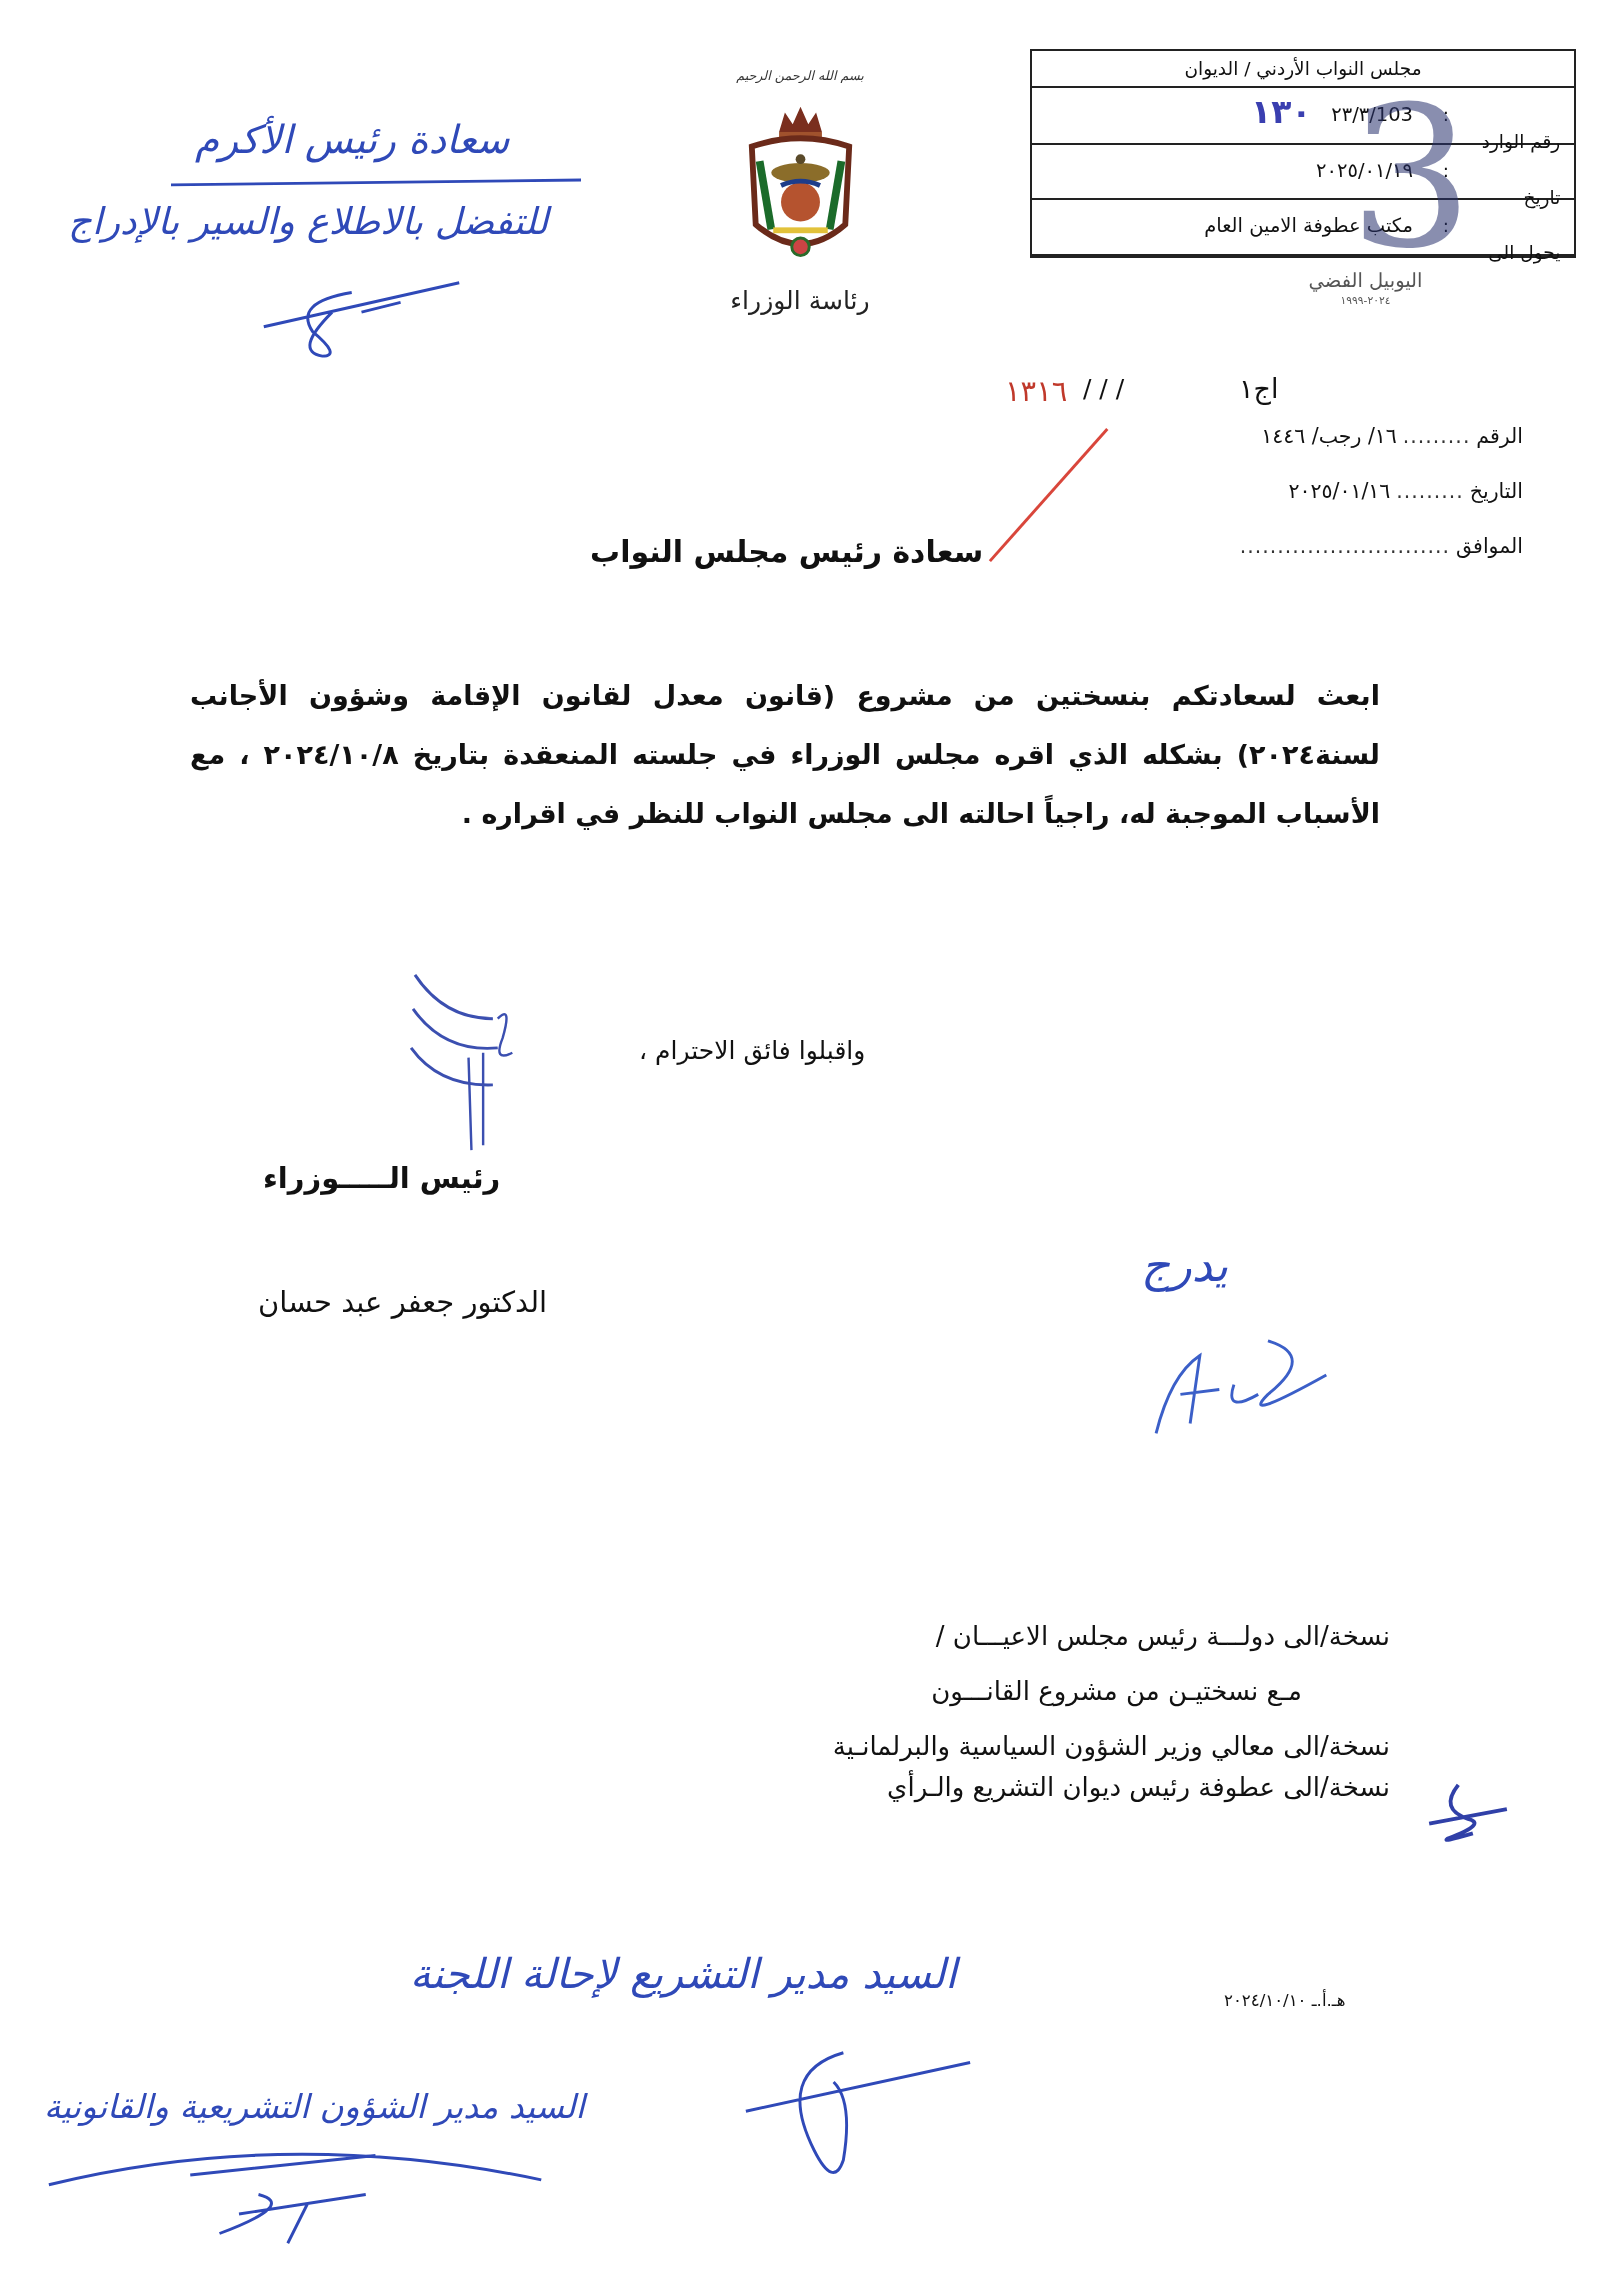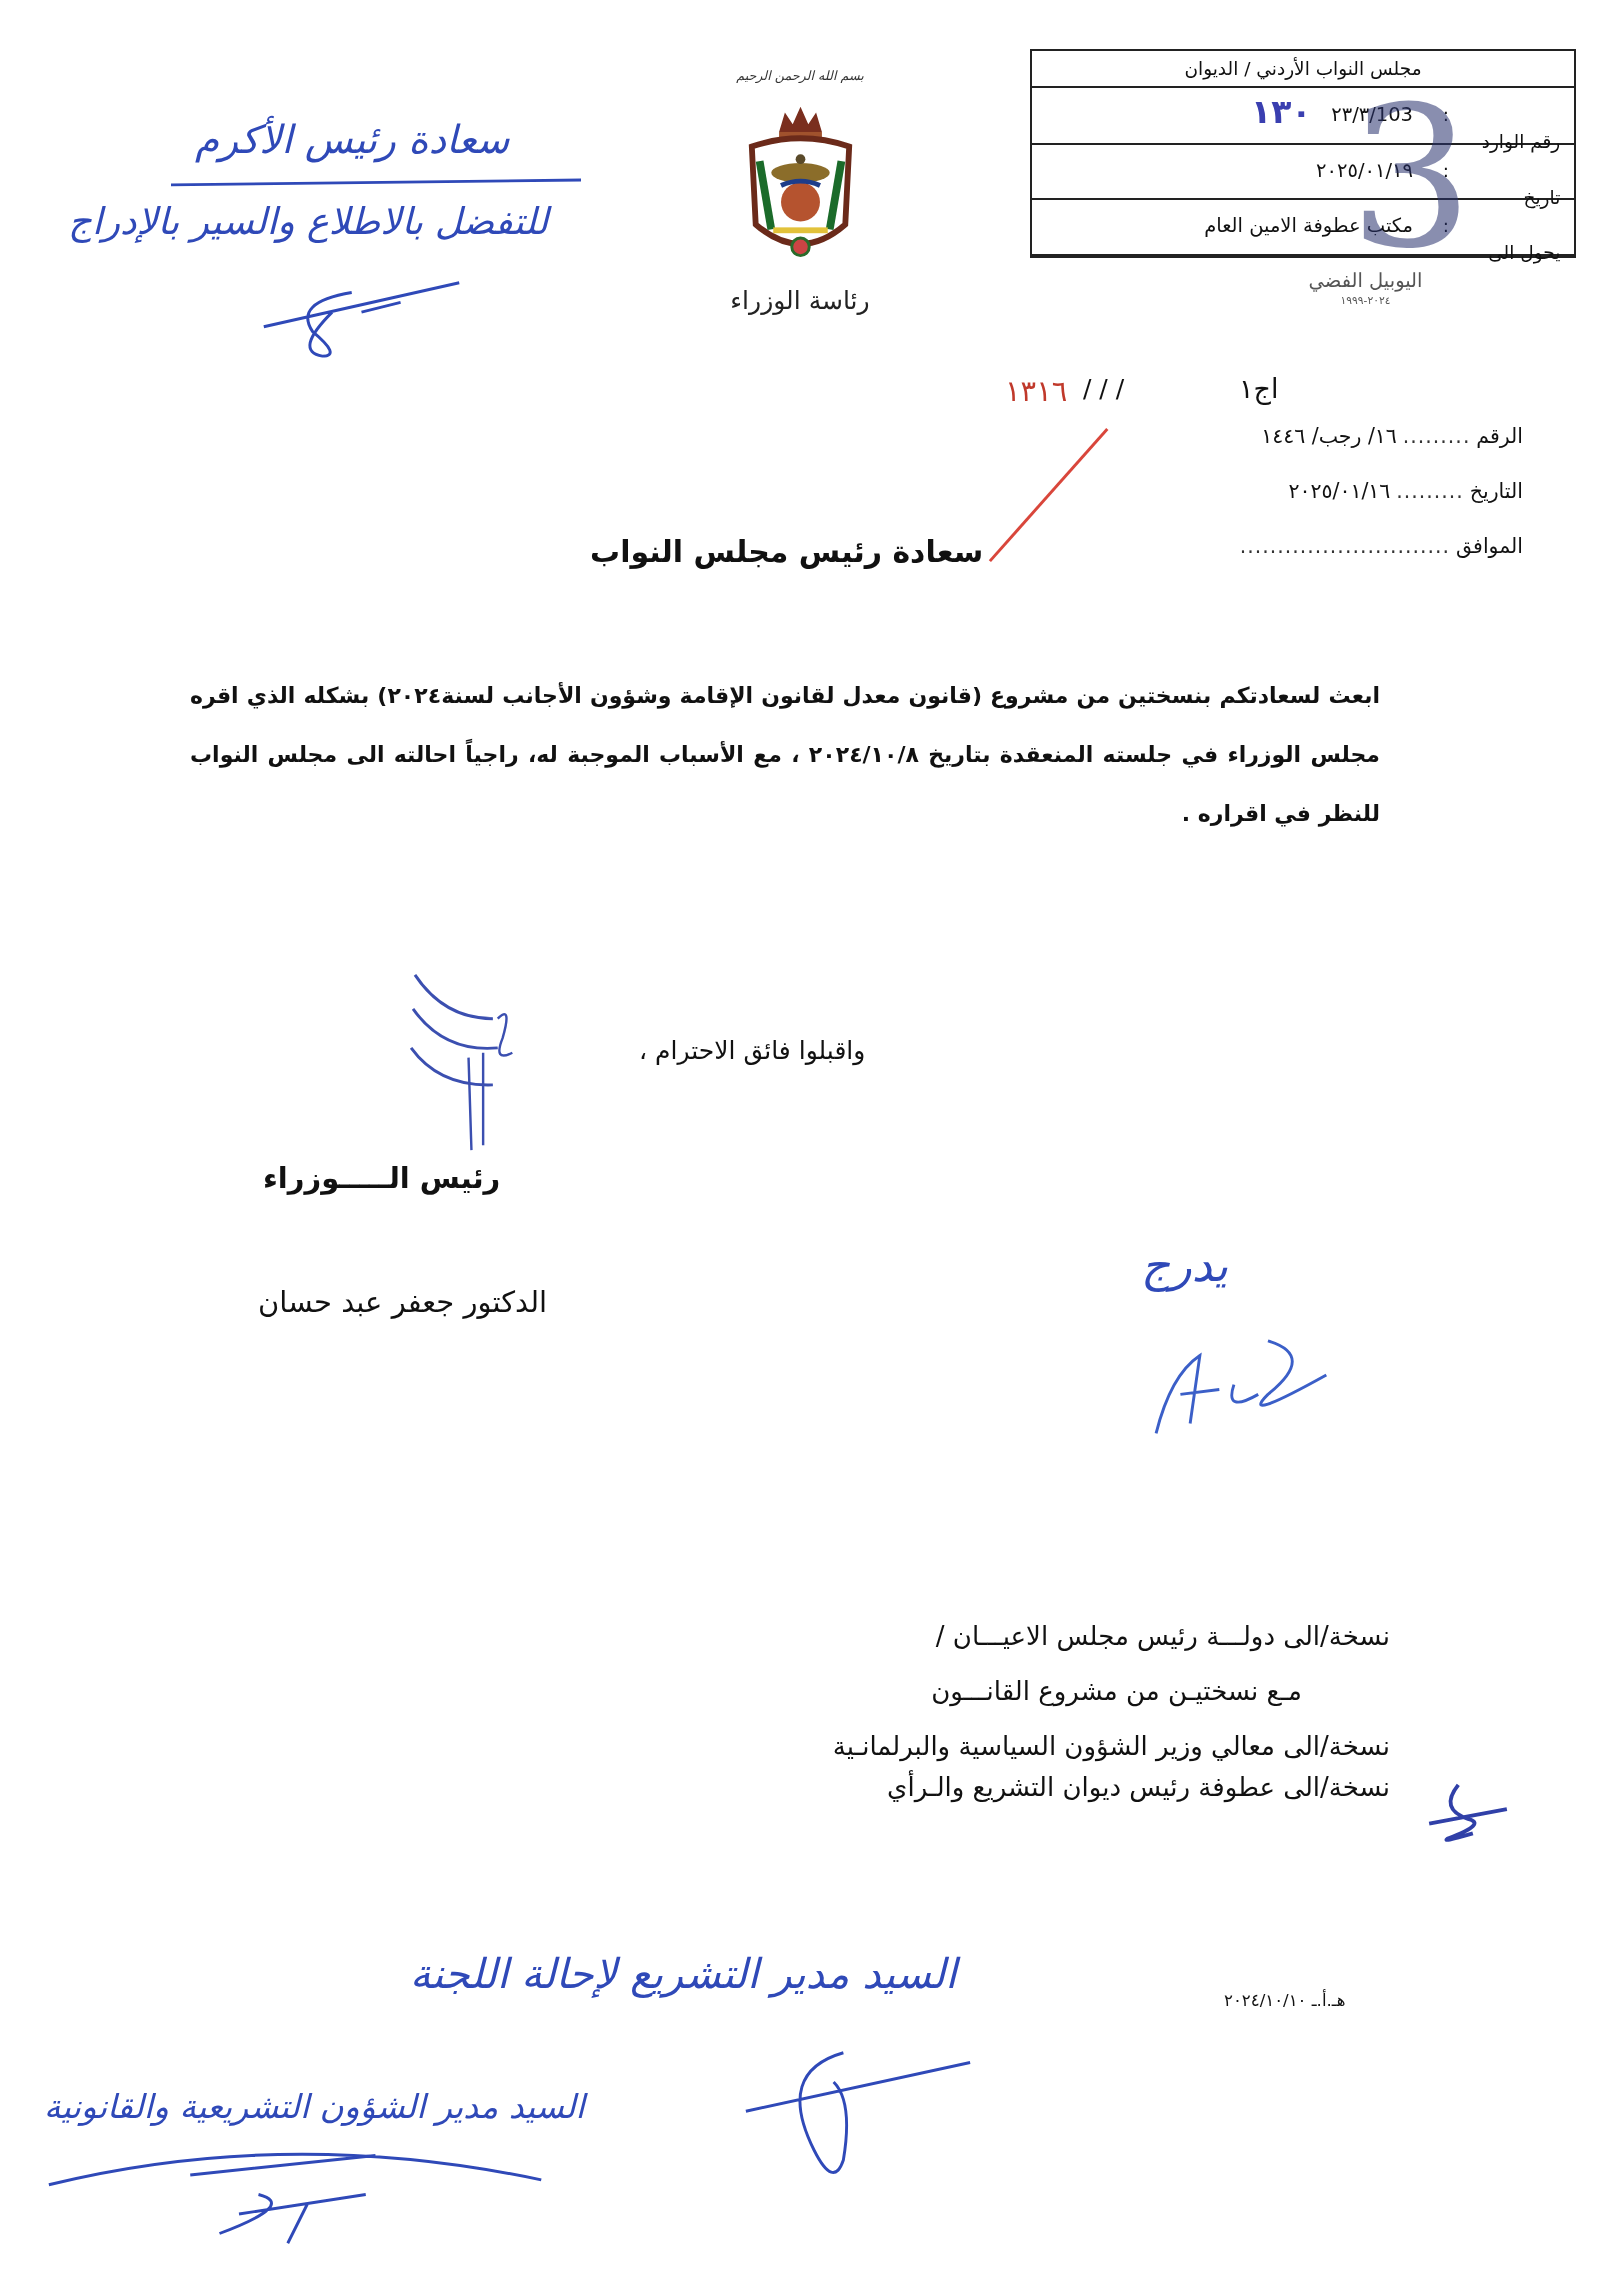--- a/index.html
+++ b/index.html
@@ -30,21 +30,21 @@
   .ref{right:88px;top:371px;width:546px;direction:rtl;font-size:20.5px;}
   .ref .line{height:55px;display:flex;align-items:center;gap:5.9px;}
   .ref .kv{color:#111;}
   .ref .dots{color:#333;letter-spacing:1px;}
   .ref-red{left:1005px;top:374px;color:#c0392b;font-size:29px;direction:rtl;}
   .ref-top{left:1239px;top:373px;font-size:27px;color:#111;direction:rtl;}
   .slashes{left:1083px;top:374px;font-size:25px;color:#111;}
   
   .addressee{left:590px;top:534px;font-size:30px;font-weight:bold;direction:rtl;white-space:nowrap;}
   
-  .body{left:190px;top:666px;width:1190px;direction:rtl;font-size:22px;font-weight:bold;line-height:59px;text-align:justify;text-align-last:right;}
+  .body{left:190px;top:666px;width:1190px;direction:rtl;font-size:27px;font-weight:bold;line-height:59px;text-align:justify;text-align-last:right;}
   .closing{left:639px;top:1036px;font-size:25px;direction:rtl;white-space:nowrap;}
   .title-pm{left:263px;top:1161px;font-size:29px;font-weight:bold;direction:rtl;white-space:nowrap;letter-spacing:2px;}
   .name-pm{left:258px;top:1285px;font-size:29px;font-weight:normal;direction:rtl;white-space:nowrap;}
   
   .cc{left:532px;top:1609px;width:858px;direction:rtl;font-size:26px;}
   .cc .l{height:55px;line-height:55px;white-space:nowrap;}
   .cc .l2{padding-right:88px;}
   .cc .l4{margin-top:-13.7px;}
   .initials{left:1224px;top:1991px;font-size:16.6px;direction:rtl;white-space:nowrap;}
   svg.hw{position:absolute;overflow:visible;}

